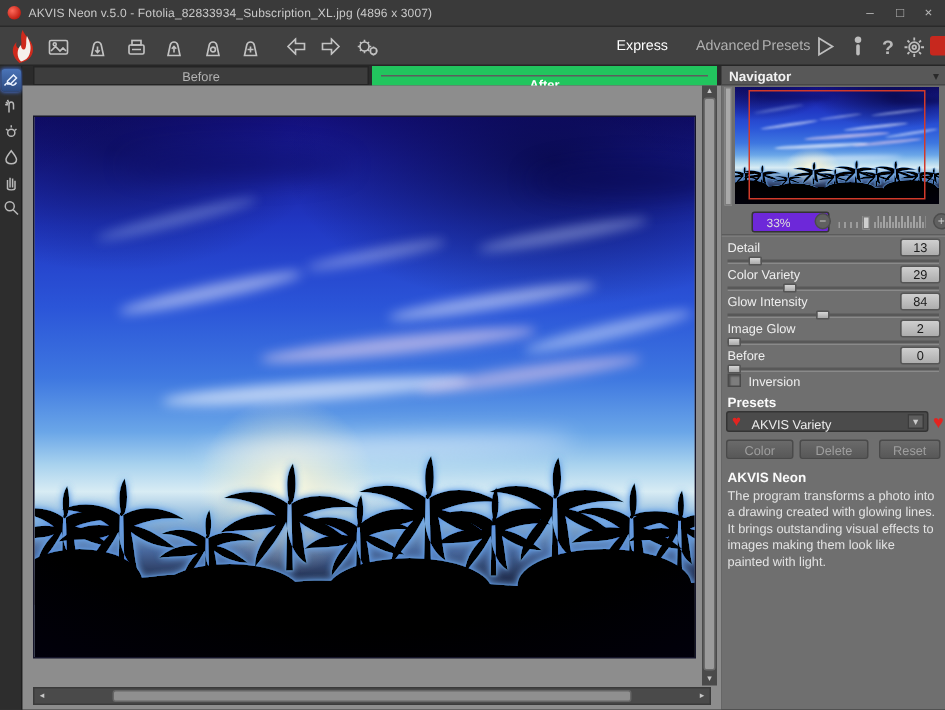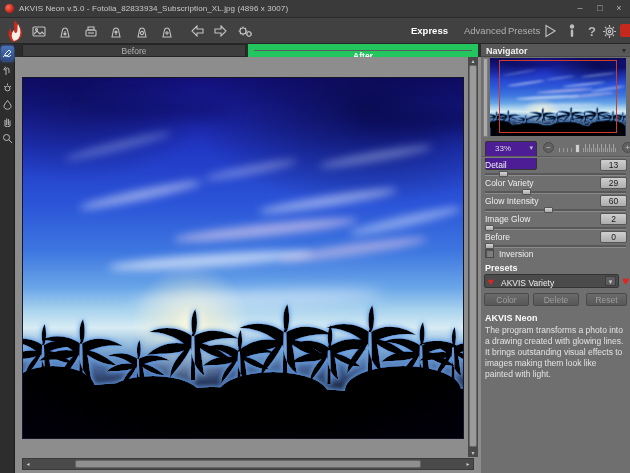--- a/index.html
+++ b/index.html
@@ -19,21 +19,21 @@
 
   
   .toolbar { position:absolute; left:0; top:18px; width:630px; height:26px; background:#414141;
     border-bottom:1px solid #262626; }
   .logo { position:absolute; left:5px; top:1px; width:22px; height:24px; }
   .tbtn { position:absolute; top:3px; width:22px; height:20px; display:flex; align-items:center;
     justify-content:center; }
   .tbtn svg { stroke:#c2c2c2; fill:none; stroke-width:1.1; }
   .modes { position:absolute; top:7px; font-size:9.5px; }
   .mode { position:absolute; top:0; color:#b0b0b0; white-space:nowrap; }
-  .mode.active { color:#ffffff; font-weight:bold; }
+  .mode.active { color:#ffffff; font-weight:normal; }
   .ricon { position:absolute; top:3px; width:20px; height:20px; display:flex; align-items:center;
     justify-content:center; color:#b8b8b8; }
   .ricon svg { stroke:#bdbdbd; fill:none; stroke-width:1.2; }
   .buy-badge { position:absolute; left:620px; top:6px; width:14px; height:13px; background:#c7281e;
     border-radius:2px; }
 
   
   .toolcol { position:absolute; left:0; top:44px; width:15px; height:429px; background:#2d2d2d;
     border-right:1px solid #1f1f1f; }
   .tool { position:absolute; left:1px; width:13px; height:15px; display:flex; align-items:center;
@@ -85,21 +85,21 @@
   
   .rightpanel { position:absolute; left:481px; top:57px; width:149px; height:416px; background:#6f6f6f;
     overflow:hidden; }
   .nav-scrollstrip { position:absolute; left:2px; top:1px; width:5px; height:79px; background:#a9a9a9;
     border:1px solid #7d7d7d; }
   .nav-thumb { position:absolute; left:9px; top:1px; width:136px; height:78px; overflow:hidden;
     background:#000; }
   .nav-frame { position:absolute; left:9px; top:1px; width:136px; height:78px; pointer-events:none; }
   .nav-frame .red { position:absolute; left:9px; top:2px; right:9px; bottom:3px; border:1px solid #d23a2a; }
   .zoomrow { position:absolute; left:0; top:83px; width:149px; height:16px; }
-  .zoom-select { position:absolute; left:4px; top:1px; width:52px; height:29px; background:#4c1d95;
+  .zoom-select { position:absolute; left:20px; top:1px; width:52px; height:14px; background:#6d28d9;
     border:1px solid #333; border-radius:2px; color:#ddd; font-size:8px; }
   .zoom-select .v { position:absolute; left:9px; top:2px; }
   .zoom-select .arr { position:absolute; right:3px; top:2px; font-size:7px; color:#bbb; }
   .zbtn { position:absolute; top:2px; width:11px; height:11px; border:1px solid #4c4c4c; border-radius:50%;
     background:#606060; color:#ccc; font-size:8px; text-align:center; line-height:10px; }
   .zbtn.minus { left:62px; } .zbtn.plus { left:141px; }
   .zticks { position:absolute; left:78px; top:4px; width:58px; height:9px; }
   .zticks .small { position:absolute; left:0; bottom:1px; width:100%; height:4px;
     background:repeating-linear-gradient(90deg,#9c9c9c 0 1px,transparent 1px 4px); }
   .zticks .tall { position:absolute; right:0; bottom:1px; width:55%; height:8px;
@@ -425,21 +425,21 @@
         </div>
         <div class="param-row">
           <span class="p-label">Color Variety</span>
           <span class="p-value">29</span>
           <div class="p-track">
             <div class="p-thumb" style="left: min(100% - 9px, max(0px, 29% - 4px));"></div>
           </div>
         </div>
         <div class="param-row">
           <span class="p-label">Glow Intensity</span>
-          <span class="p-value">60</span>
+          <span class="p-value">84</span>
           <div class="p-track">
             <div class="p-thumb" style="left: min(100% - 9px, max(0px, 45% - 4px));"></div>
           </div>
         </div>
         <div class="param-row">
           <span class="p-label">Image Glow</span>
           <span class="p-value">2</span>
           <div class="p-track">
             <div class="p-thumb" style="left: min(100% - 9px, max(0px, 2% - 4px));"></div>
           </div>

